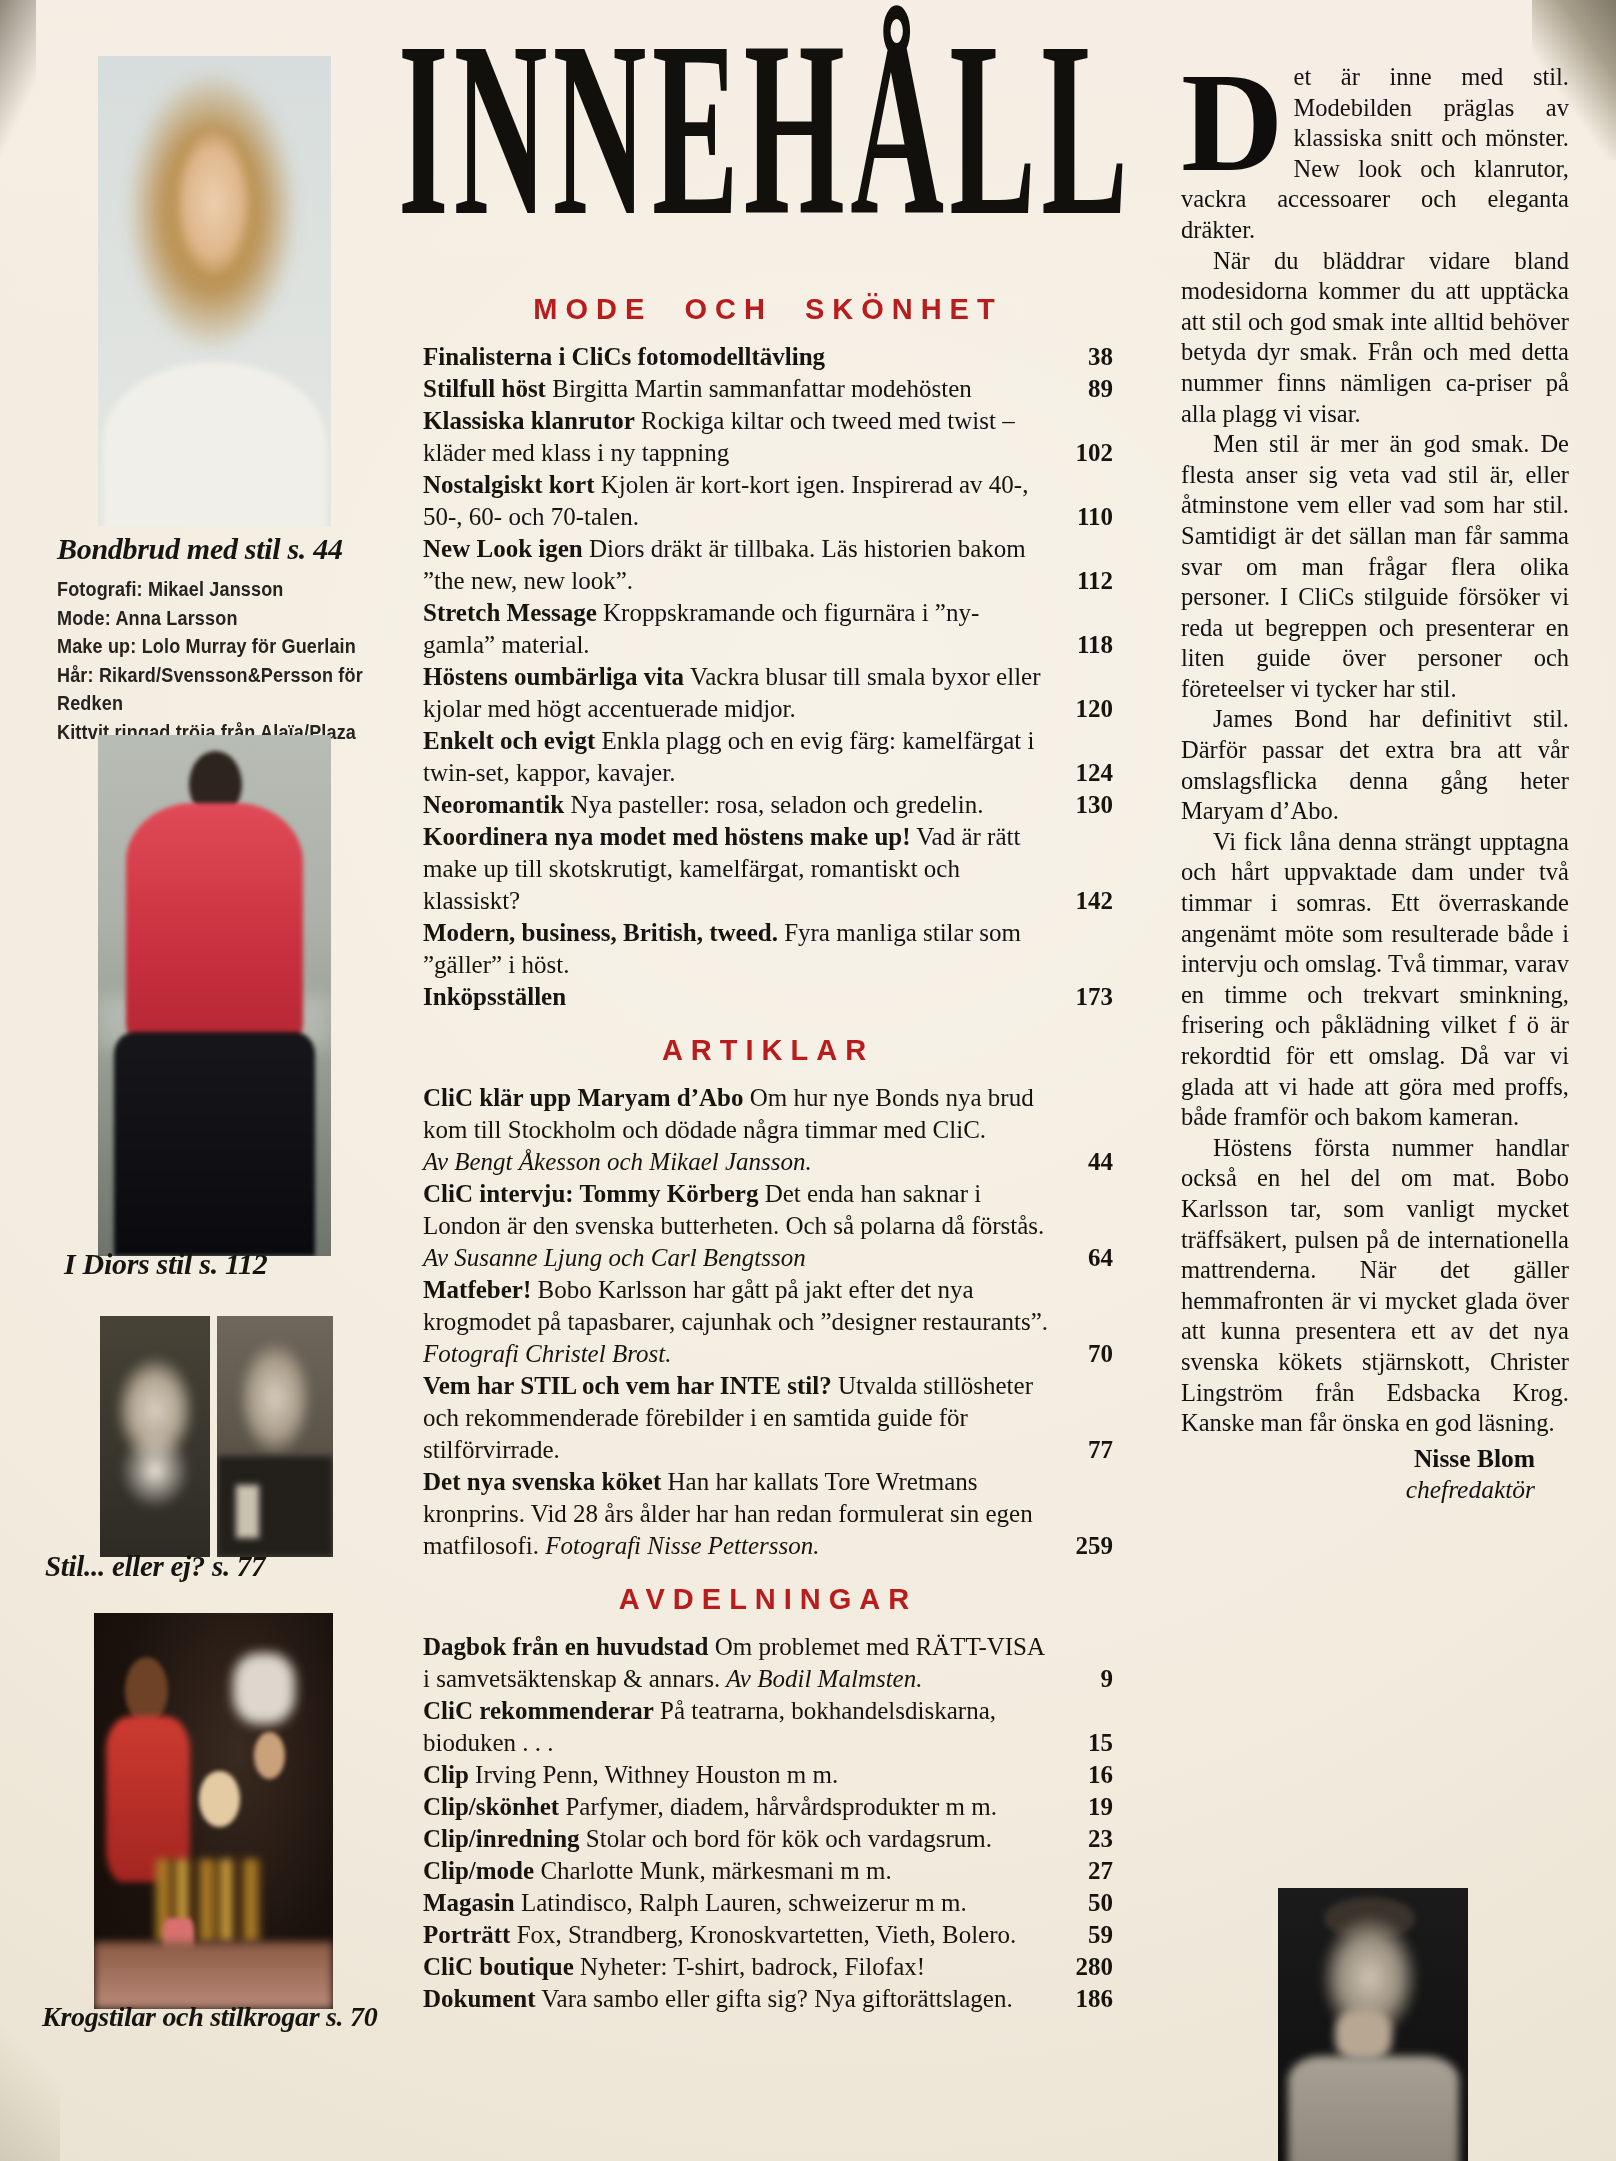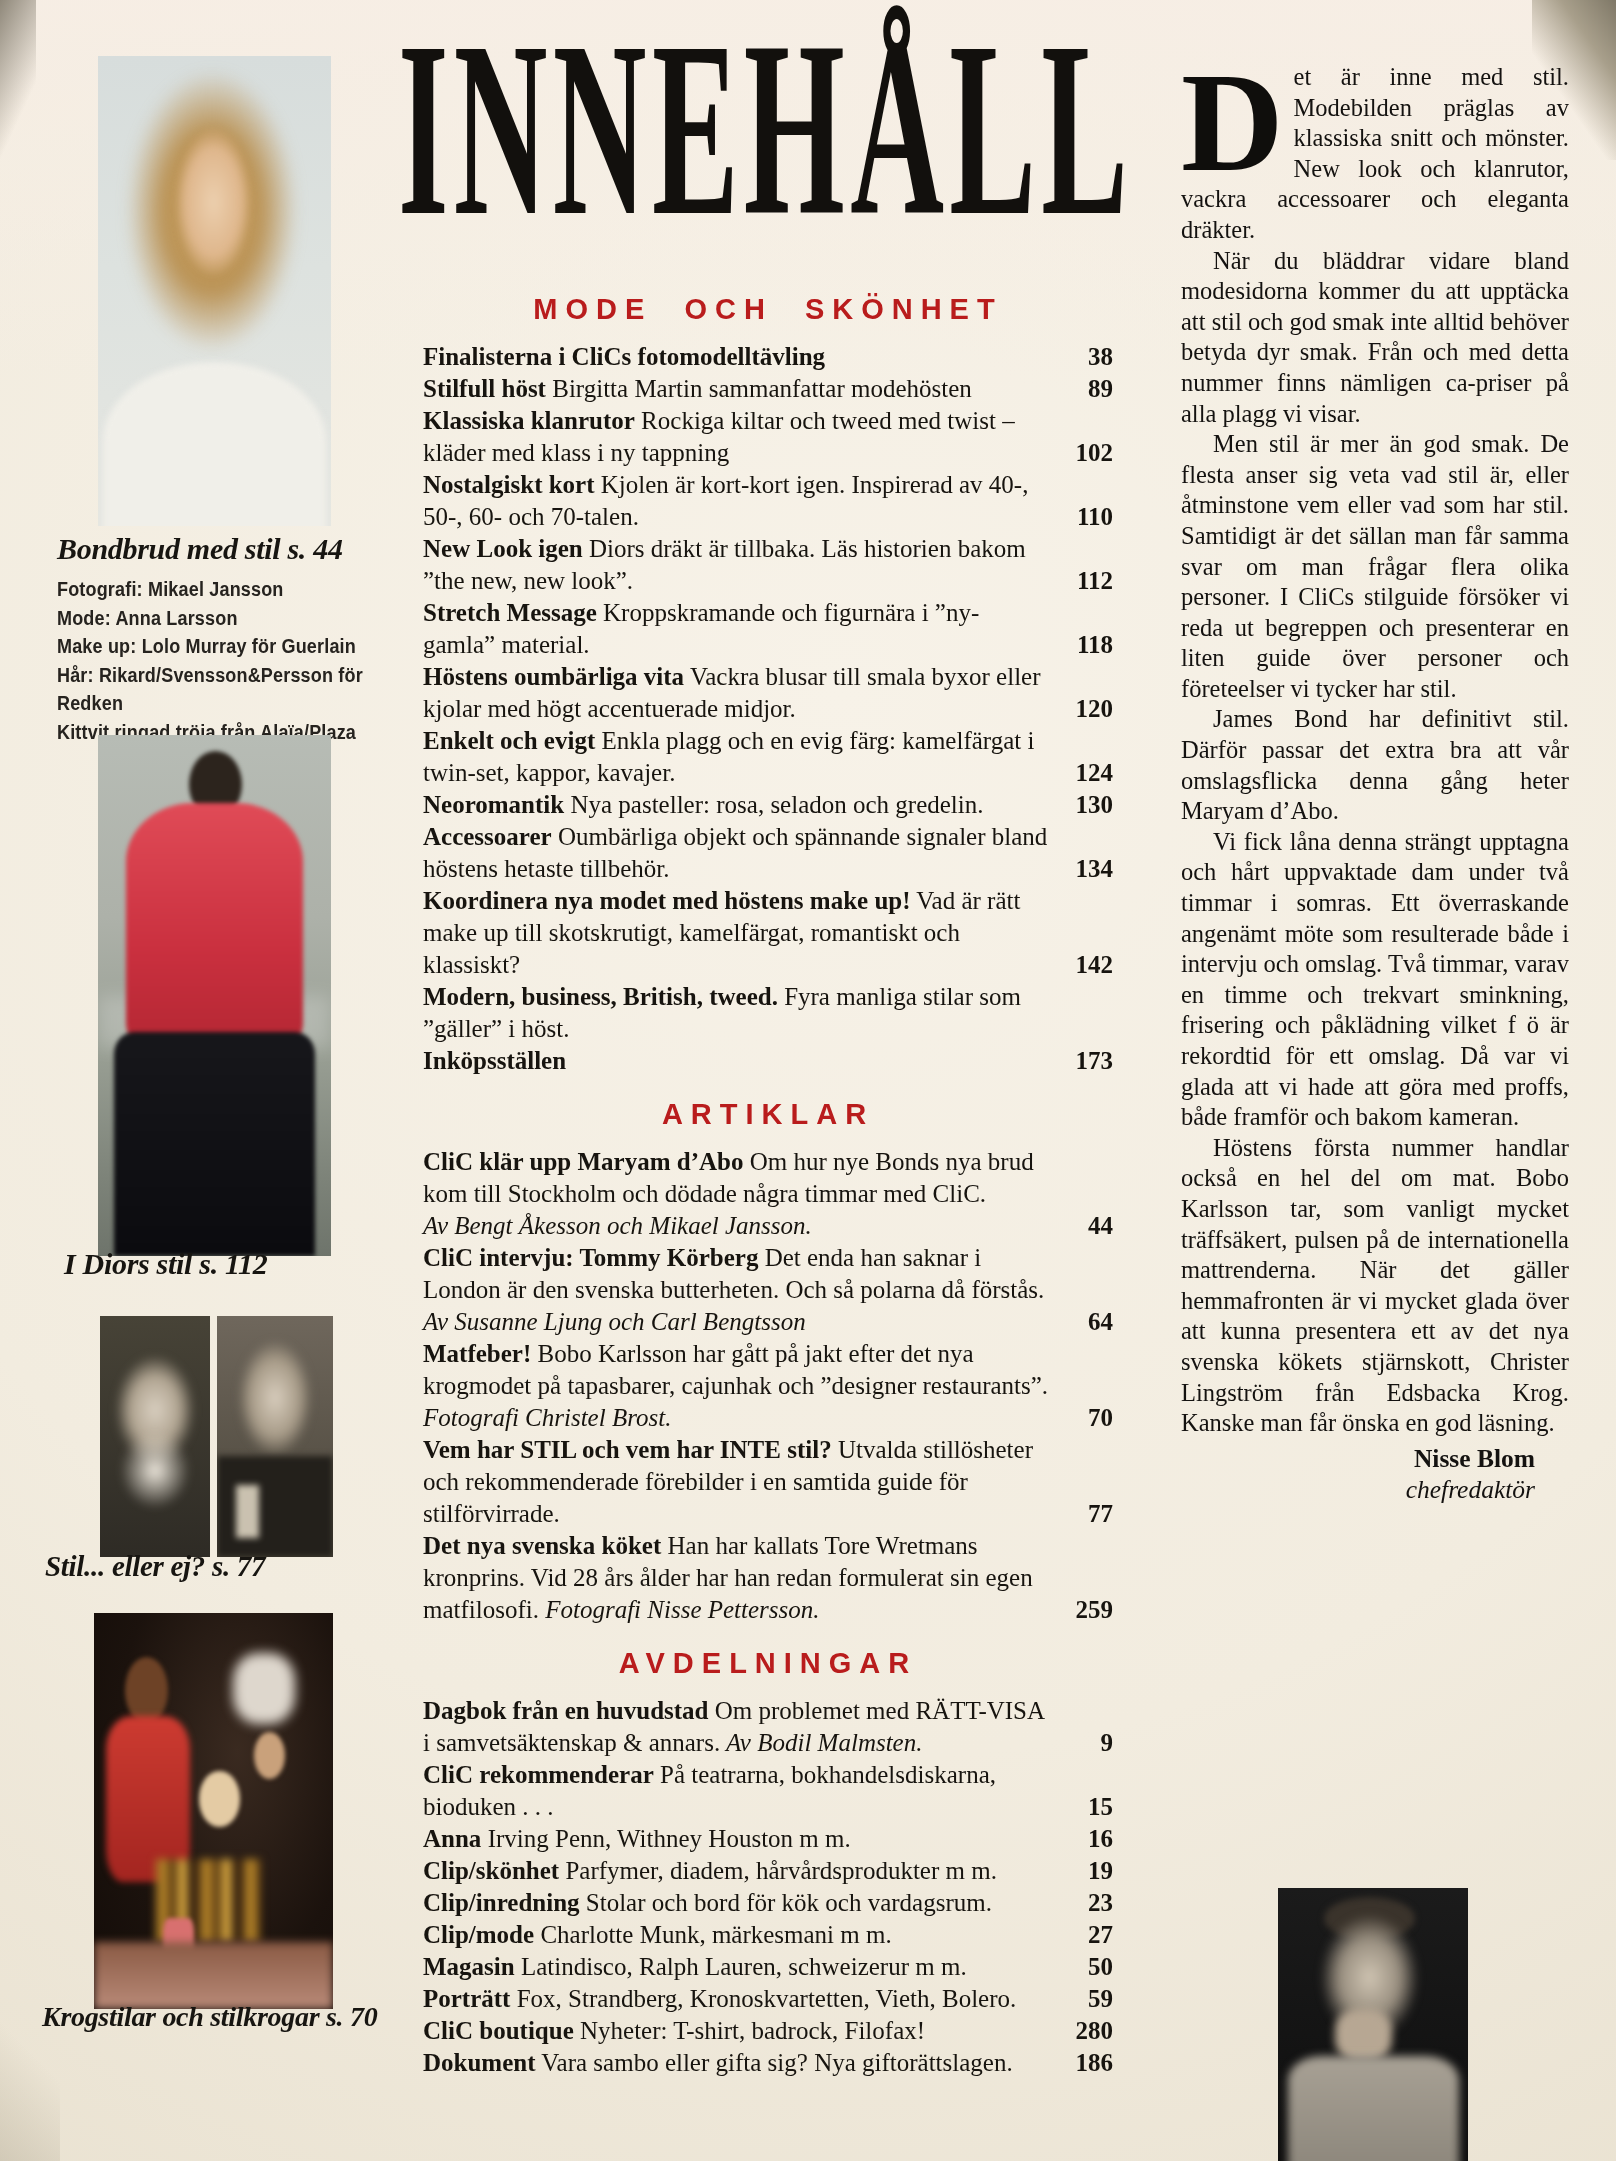--- a/index.html
+++ b/index.html
@@ -217,24 +217,20 @@
   <div class="entry">
     <p class="etext"><b class="lead">Enkelt och evigt</b><span class="body"> Enkla plagg och en evig färg: kamelfärgat i twin-set, kappor, kavajer.</span></p>
     <span class="pageno">124</span>
   </div>
 
   <div class="entry">
     <p class="etext"><b class="lead">Neoromantik</b><span class="body"> Nya pasteller: rosa, seladon och gredelin.</span></p>
     <span class="pageno">130</span>
   </div>
 
-  <div class="entry">
-    <p class="etext"><b class="lead">Accessoarer</b><span class="body"> Oumbärliga objekt och spännande signaler bland höstens hetaste tillbehör.</span></p>
-    <span class="pageno">134</span>
-  </div>
 
   <div class="entry">
     <p class="etext"><b class="lead">Koordinera nya modet med höstens make up!</b><span class="body"> Vad är rätt make up till skotskrutigt, kamelfärgat, romantiskt och klassiskt?</span></p>
     <span class="pageno">142</span>
   </div>
 
   <div class="entry">
     <p class="etext"><b class="lead">Modern, business, British, tweed.</b><span class="body"> Fyra manliga stilar som ”gäller” i höst.</span></p>
     <span class="pageno"></span>
   </div>
@@ -283,21 +279,21 @@
     <p class="etext"><b class="lead">Dagbok från en huvudstad</b><span class="body"> Om problemet med RÄTT-VISA i samvetsäktenskap &amp; annars.</span><i class="byline"> Av Bodil Malmsten.</i></p>
     <span class="pageno">9</span>
   </div>
 
   <div class="entry">
     <p class="etext"><b class="lead">CliC rekommenderar</b><span class="body"> På teatrarna, bokhandelsdiskarna, bioduken . . .</span></p>
     <span class="pageno">15</span>
   </div>
 
   <div class="entry">
-    <p class="etext"><b class="lead">Anna</b><span class="body"> Irving Penn, Withney Houston m m.</span></p>
+    <p class="etext"><b class="lead">Clip</b><span class="body"> Irving Penn, Withney Houston m m.</span></p>
     <span class="pageno">16</span>
   </div>
 
   <div class="entry">
     <p class="etext"><b class="lead">Clip/skönhet</b><span class="body"> Parfymer, diadem, hårvårdsprodukter m m.</span></p>
     <span class="pageno">19</span>
   </div>
 
   <div class="entry">
     <p class="etext"><b class="lead">Clip/inredning</b><span class="body"> Stolar och bord för kök och vardagsrum.</span></p>

